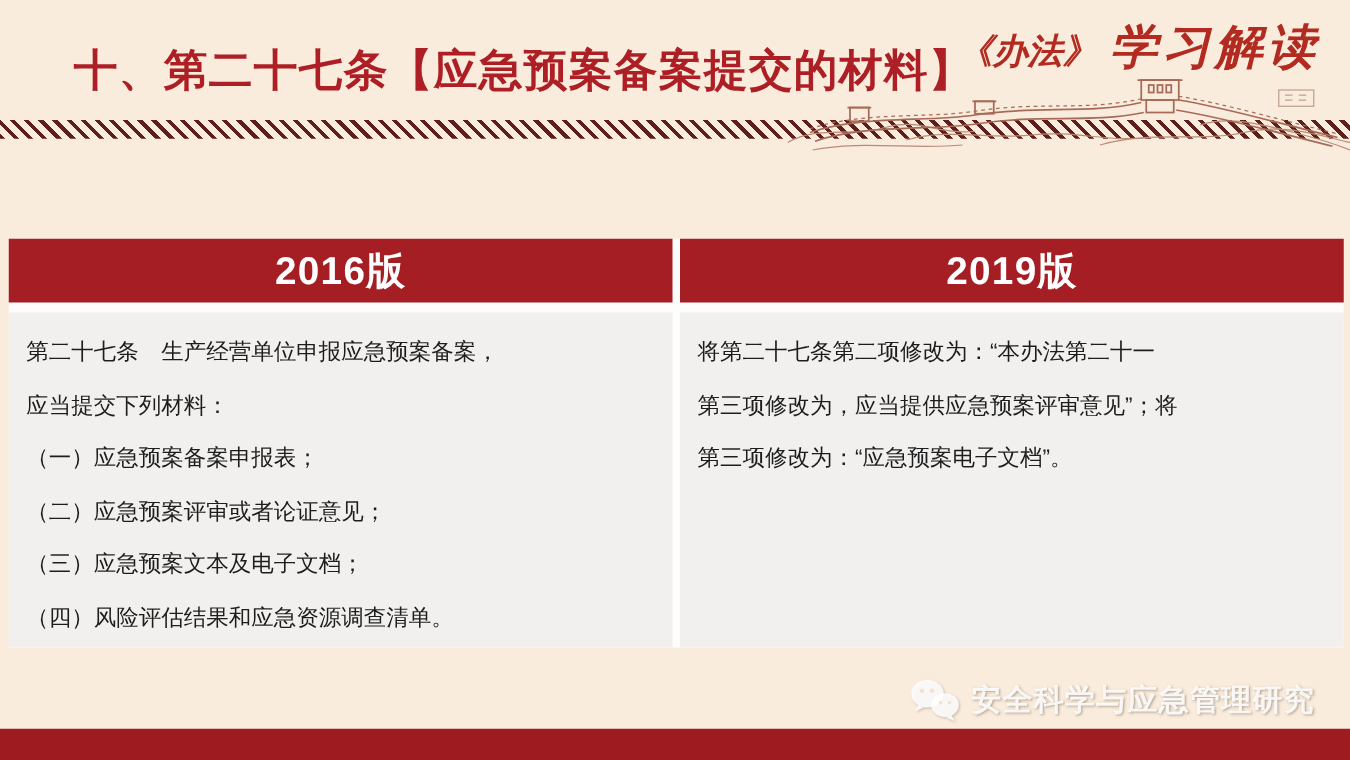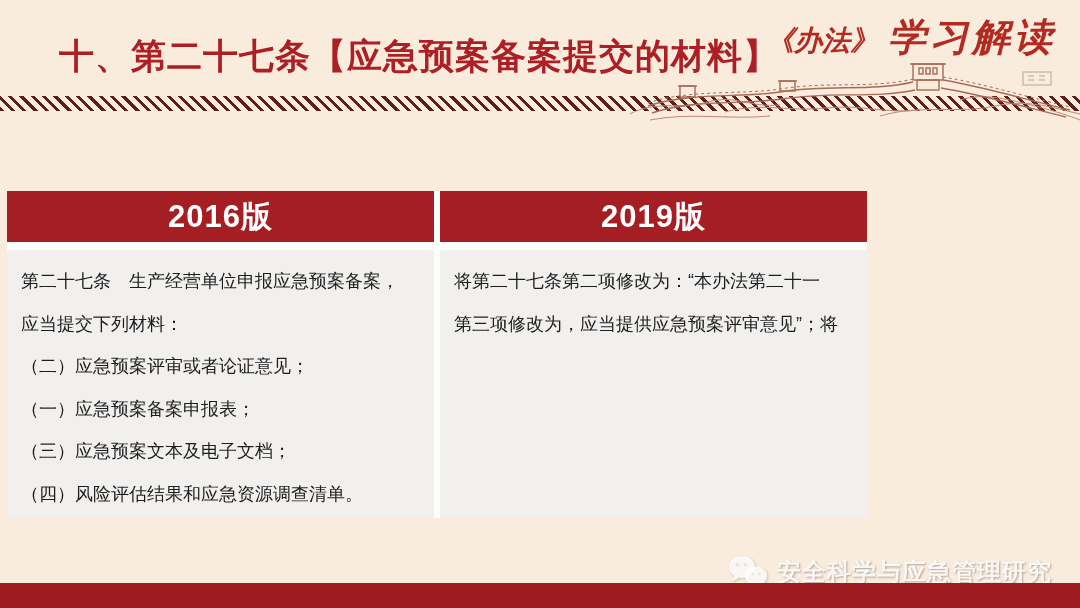--- a/index.html
+++ b/index.html
@@ -19,36 +19,36 @@
   }
   .calligraphy .badge{font-size:28px;font-weight:bold;font-style:italic;}
   .calligraphy .script{font-size:38px;font-weight:bold;font-style:italic;letter-spacing:4px;}
   .hatch-band{
     position:absolute;left:0;top:96px;width:1080px;height:15px;
     background:repeating-linear-gradient(45deg,#5e1e1c 0,#5e1e1c 3px,rgba(0,0,0,0) 3px,rgba(0,0,0,0) 8px);
   }
   .wall-art{position:absolute;left:630px;top:50px;width:450px;height:85px;}
   
   .cmp-table{
-    position:absolute;left:7px;top:191px;width:860px;height:327px;
+    position:absolute;left:7px;top:191px;width:1068px;height:327px;
     display:grid;grid-template-columns:1fr 1fr;grid-template-rows:51px 1fr;
     column-gap:6px;row-gap:8px;background:#fdfdfc;
   }
   .cmp-header{
     background:#a41e24;color:#ffffff;display:flex;align-items:center;justify-content:center;
     font-size:31px;font-weight:bold;letter-spacing:1px;
   }
   .cmp-body{
     background:#f1f0ee;color:#1d1d1d;padding:10px 14px 0 14px;
     font-size:18px;line-height:42.5px;
   }
   .cell-line{display:block;white-space:pre;}
   
   .watermark{
-    position:absolute;top:552px;right:28px;display:flex;align-items:center;gap:6px;
+    position:absolute;top:540px;right:28px;display:flex;align-items:center;gap:6px;
   }
   .watermark .wm-text{
     font-size:24px;font-weight:bold;letter-spacing:1px;
     color:rgba(255,255,255,0.88);
     text-shadow:1px 1px 2px rgba(125,103,88,0.55);
   }
   .wechat-icon-svg{filter:drop-shadow(1px 1px 1px rgba(125,103,88,0.4));}
   .bottom-band{
     position:absolute;left:0;bottom:0;width:1080px;height:25px;background:#9e1b20;
   }
@@ -102,29 +102,30 @@
   </g>
 </svg>
 
 <div class="cmp-table">
   <div class="cmp-header">2016版</div>
   <div class="cmp-header">2019版</div>
 
   <div class="cmp-body">
     <span class="cell-line">第二十七条　生产经营单位申报应急预案备案，</span>
     <span class="cell-line">应当提交下列材料：</span>
+    <span class="cell-line">（一）应急预案备案申报表；</span>
     <span class="cell-line">（二）应急预案评审或者论证意见；</span>
-    <span class="cell-line">（一）应急预案备案申报表；</span>
     <span class="cell-line">（三）应急预案文本及电子文档；</span>
     <span class="cell-line">（四）风险评估结果和应急资源调查清单。</span>
   </div>
 
   <div class="cmp-body">
     <span class="cell-line">将第二十七条第二项修改为：“本办法第二十一</span>
     <span class="cell-line">第三项修改为，应当提供应急预案评审意见”；将</span>
+    <span class="cell-line">第三项修改为：“应急预案电子文档”。</span>
   </div>
 </div>
 
 <div class="watermark">
   <svg class="wechat-icon-svg" width="46" height="40" viewBox="0 0 46 40">
     <ellipse cx="17" cy="15" rx="13" ry="11" fill="rgba(255,255,255,0.88)"></ellipse>
     <circle cx="12.5" cy="12.5" r="1.8" fill="#f3e2d1"></circle>
     <circle cx="20.5" cy="12.5" r="1.8" fill="#f3e2d1"></circle>
     <path d="M10,24 L7,29 L14,26 Z" fill="rgba(255,255,255,0.88)"></path>
     <ellipse cx="31" cy="24" rx="11" ry="9.5" fill="rgba(255,255,255,0.88)"></ellipse>

